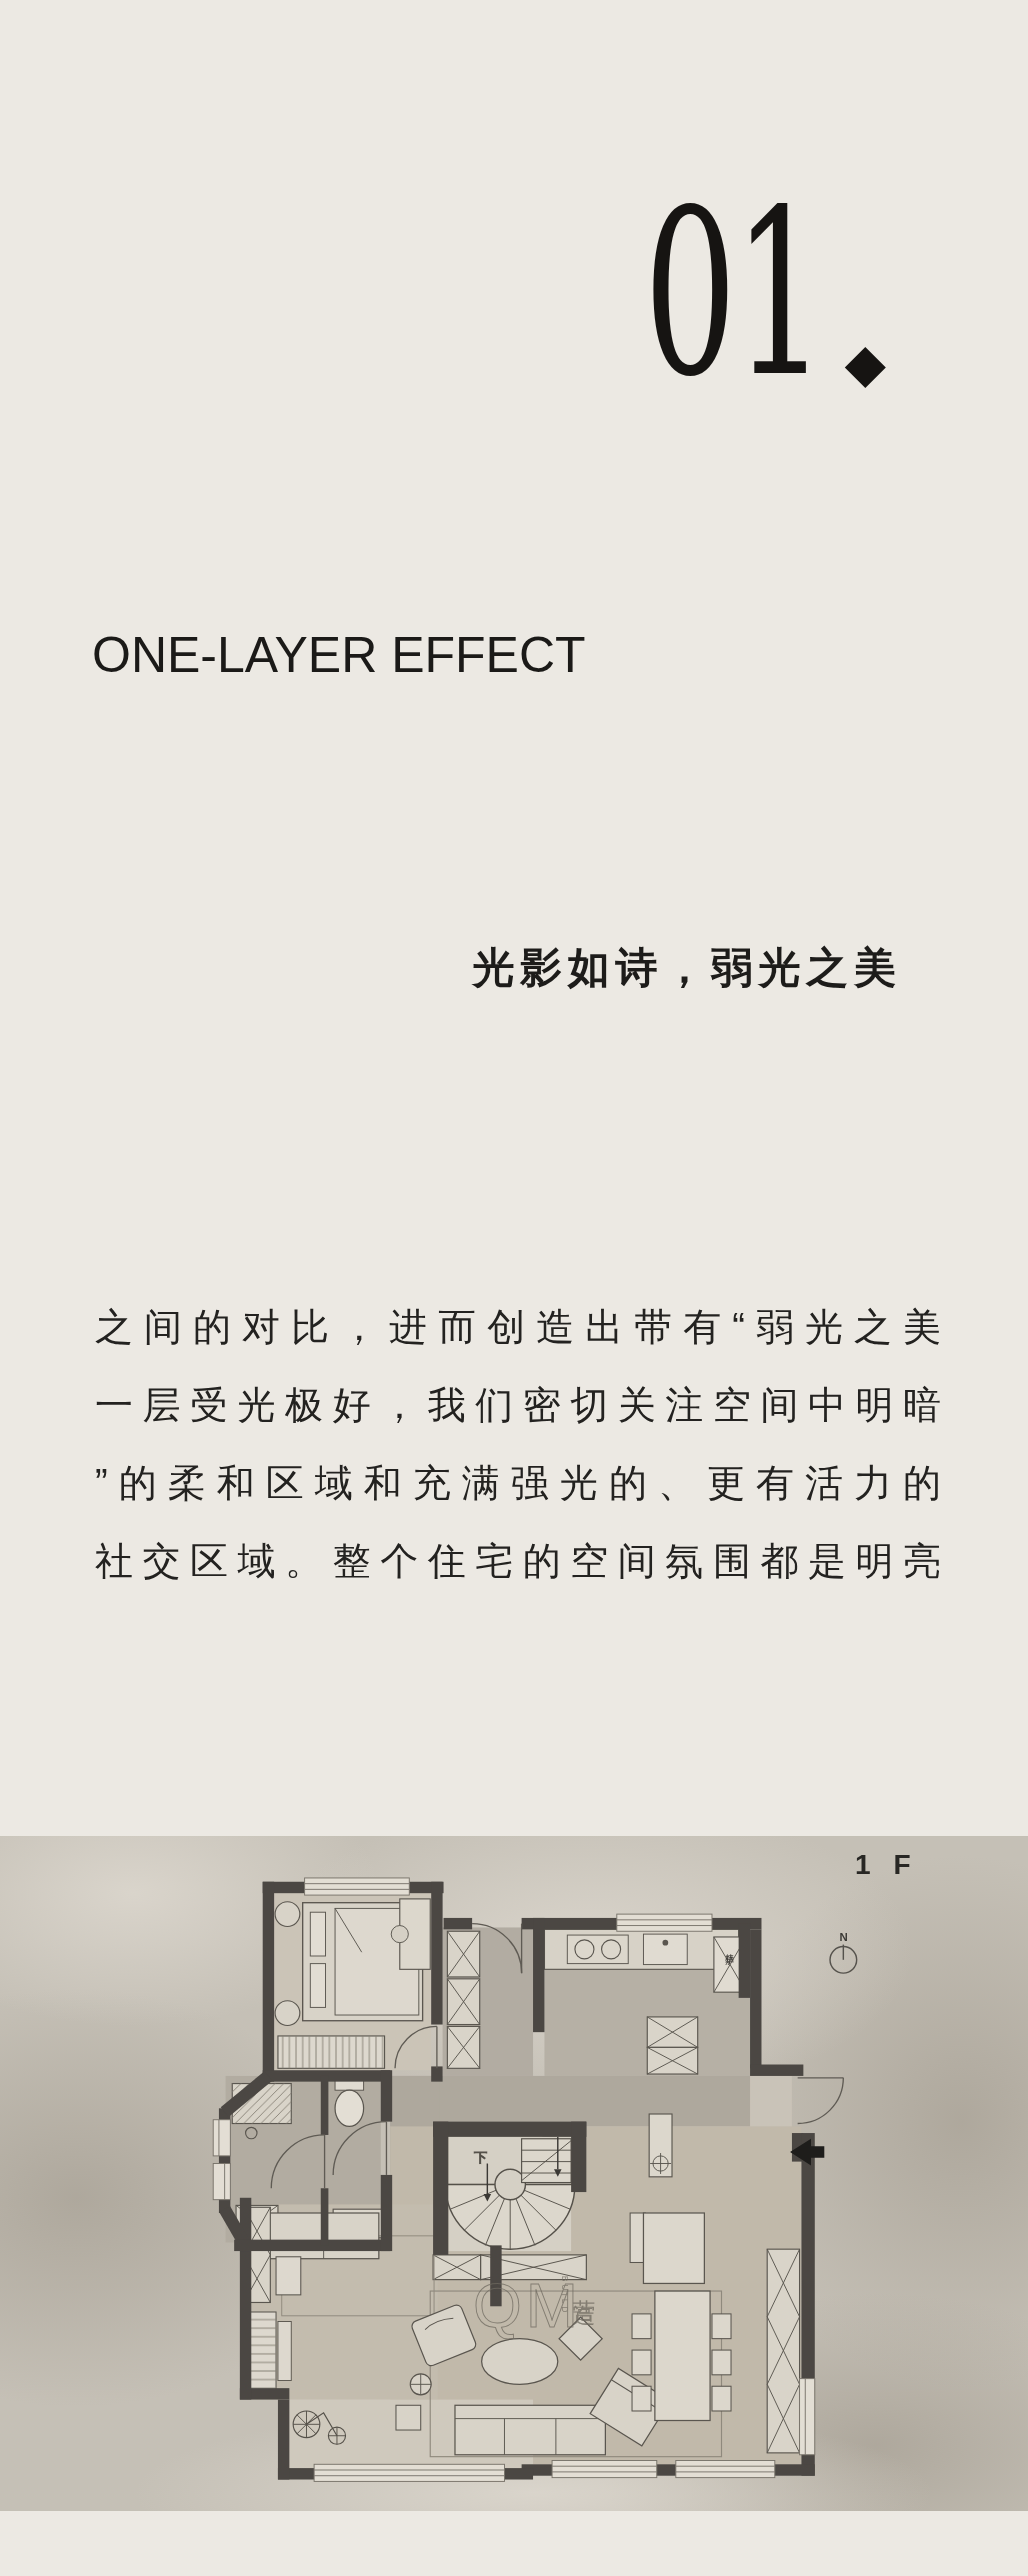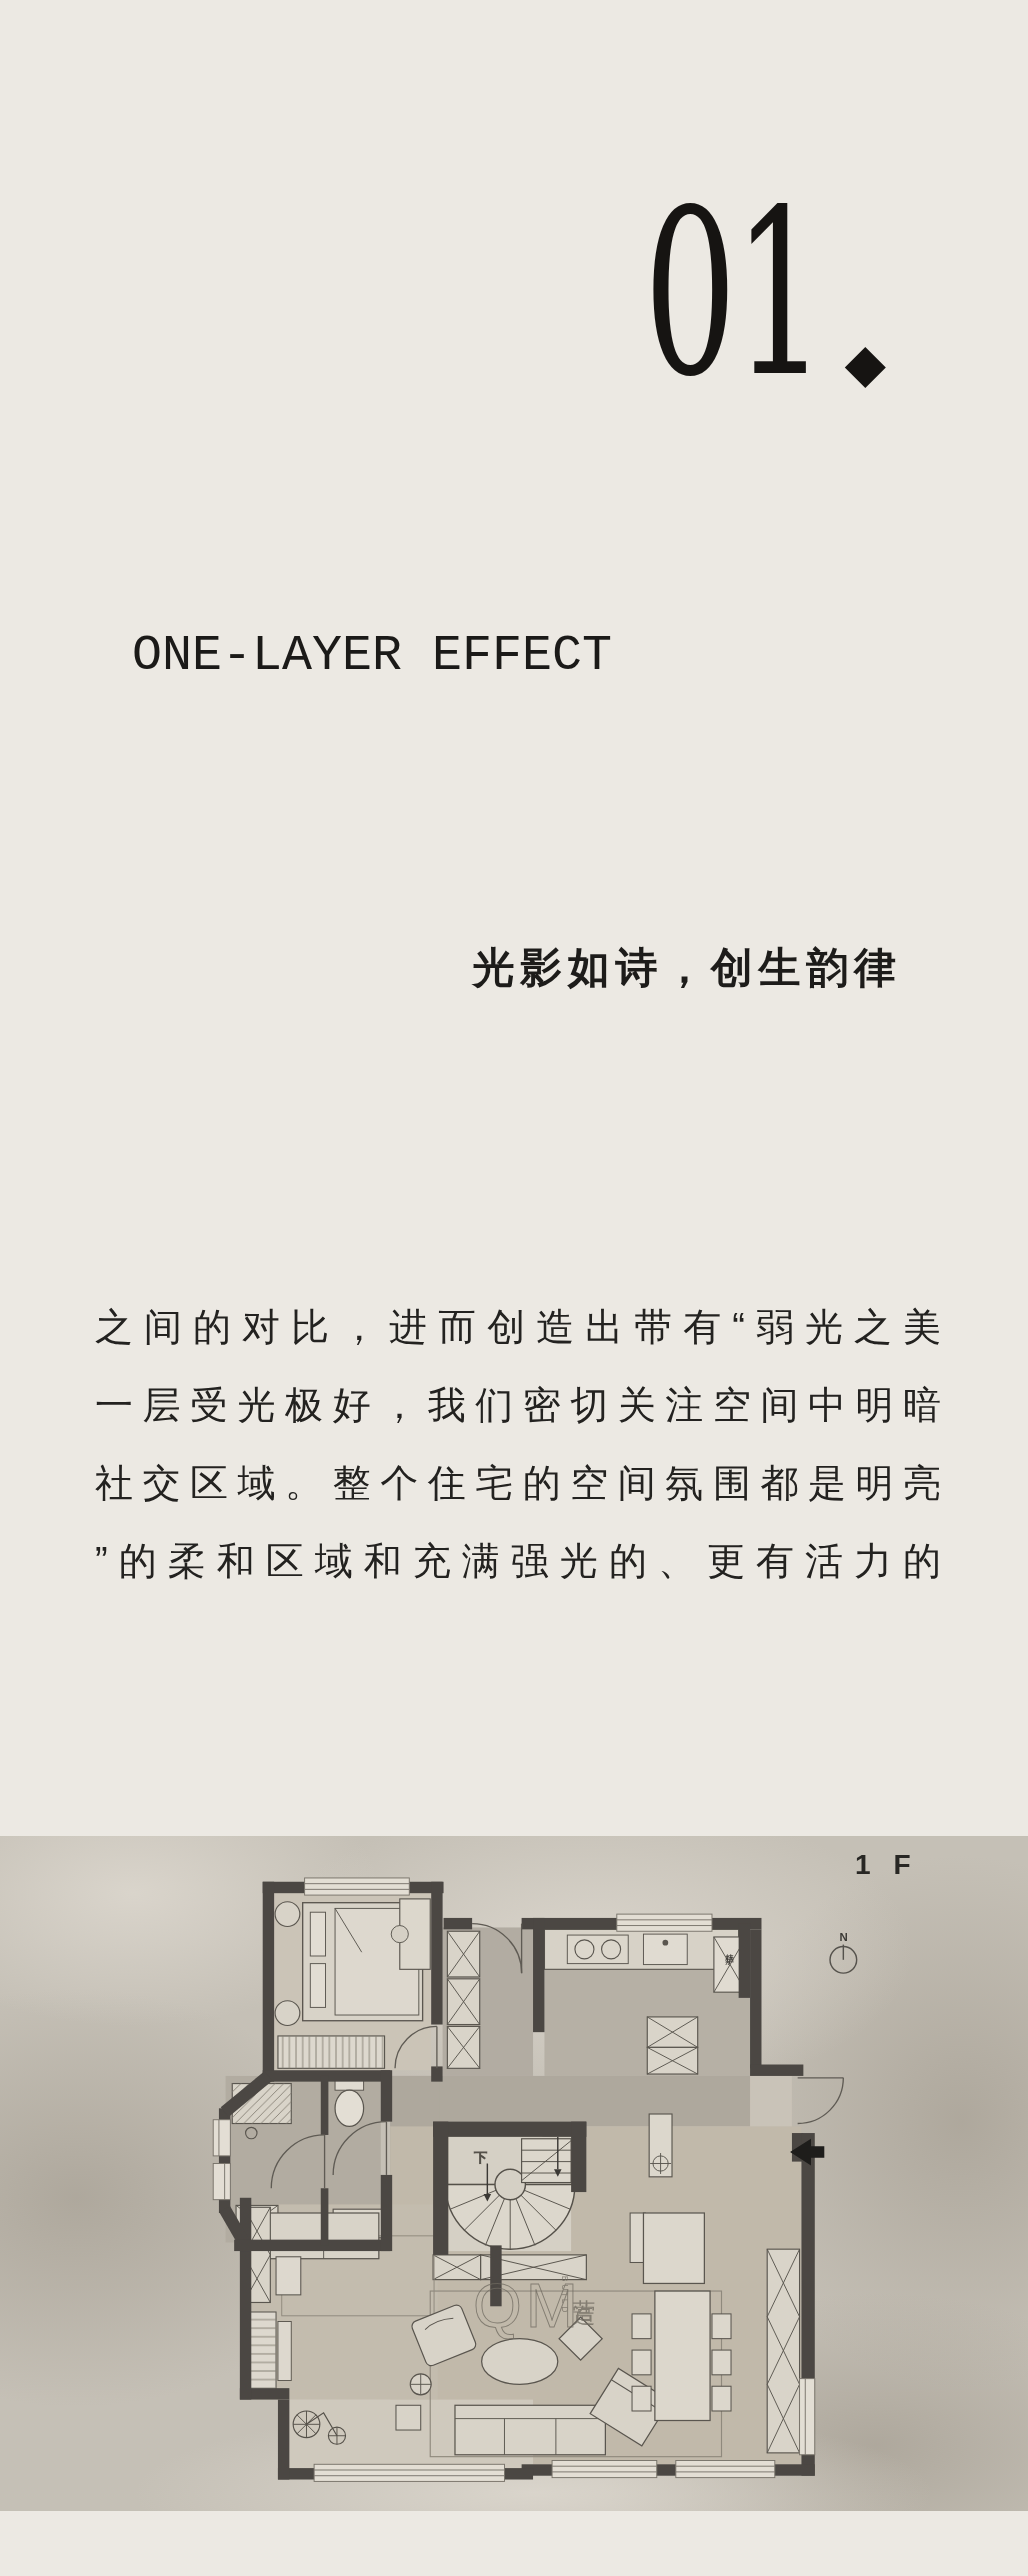--- a/index.html
+++ b/index.html
@@ -25,23 +25,23 @@
     transform:rotate(45deg);margin-bottom:3.8px;
   }
   
   .heading{position:absolute;left:92px;top:598px;}
   .heading-zh{
     font-size:46px;line-height:57px;font-weight:700;
     letter-spacing:2.9px;color:#1b1a18;
   }
   .heading-en{
     margin-top:27px;
-    font-family:Liberation Mono, monospace;
+    font-family:Liberation Sans, sans-serif;
     font-size:50px;line-height:61px;font-weight:400;
-    letter-spacing:0px;color:#1b1a18;margin-left:40px;
+    letter-spacing:0px;color:#1b1a18;
   }
   
   .tagline{
     position:absolute;top:920px;right:132px;text-align:right;
     font-size:42px;line-height:95px;font-weight:700;color:#1d1c1a;
     letter-spacing:5.7px;
   }
   .tagline div{margin-right:-5.7px;}
   
   .para{
@@ -70,28 +70,28 @@
 <div class="num-row">
   <span class="num-digits">01</span>
   <span class="num-diamond"></span>
 </div>
 
 <div class="heading">
   <div class="heading-en">ONE-LAYER EFFECT</div>
 </div>
 
 <div class="tagline">
-  <div>光影如诗，创生韵律</div>
+  <div>光影如诗，弱光之美</div>
 </div>
 
 <div class="para">
   <div class="para-line">之间的对比，进而创造出带有“弱光之美</div>
   <div class="para-line">一层受光极好，我们密切关注空间中明暗</div>
+  <div class="para-line">”的柔和区域和充满强光的、更有活力的</div>
   <div class="para-line">社交区域。整个住宅的空间氛围都是明亮</div>
-  <div class="para-line">”的柔和区域和充满强光的、更有活力的</div>
 </div>
 
 <div class="plan-section">
 <svg width="1028" height="675" viewBox="0 0 1080 709">
   <defs>
     <radialGradient id="washD" cx="50%" cy="50%" r="50%">
       <stop offset="0%" stop-color="#a29b8f" stop-opacity=".65"></stop>
       <stop offset="100%" stop-color="#a29b8f" stop-opacity="0"></stop>
     </radialGradient>
     <radialGradient id="washL" cx="50%" cy="50%" r="50%">

